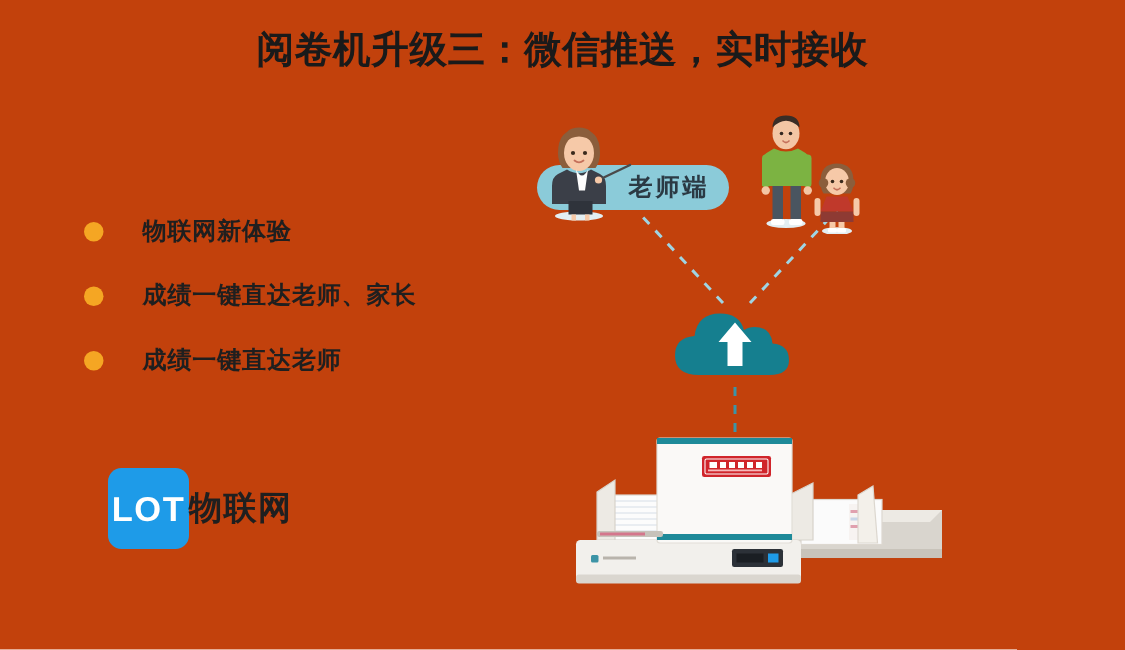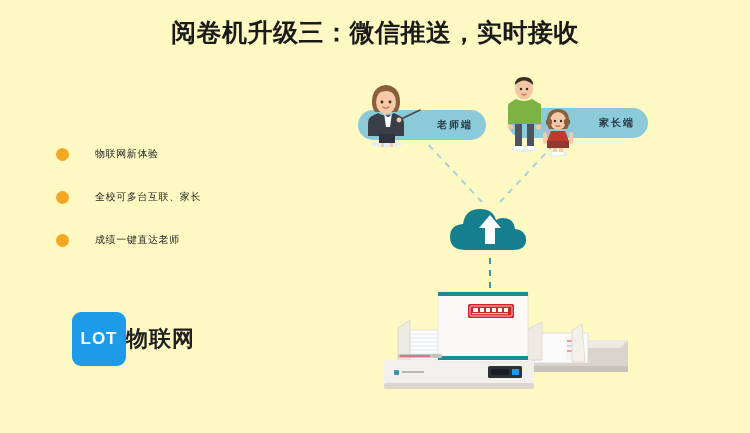--- a/index.html
+++ b/index.html
@@ -4,21 +4,21 @@
 <style>
   html, body {
     margin: 0;
     padding: 0;
     background: #ffffff;
   }
   #slide {
     position: relative;
     width: 750px;
     height: 433px;
-    background: #fef9c3;
+    background: #c2410c;
     overflow: hidden;
     font-family: "Liberation Sans", "DejaVu Sans", sans-serif;
   }
 
   
   .title {
     position: absolute;
     top: 16px;
     left: 0;
     width: 750px;
@@ -45,22 +45,22 @@
   }
   .bullet-dot {
     width: 13px;
     height: 13px;
     border-radius: 50%;
     background: #F5A623;
     flex: 0 0 auto;
   }
   .bullet-text {
     margin-left: 26px;
-    font-size: 10px;
-    font-weight: normal;
+    font-size: 16px;
+    font-weight: bold;
     color: #1f1f1f;
     white-space: nowrap;
     letter-spacing: 0.6px;
   }
 
   
   .badge-wrap {
     position: absolute;
     left: 72px;
     top: 312px;
@@ -71,21 +71,21 @@
     width: 54px;
     height: 54px;
     border-radius: 9px;
     background: #1E9BE8;
     display: flex;
     align-items: center;
     justify-content: center;
   }
   .badge-box span {
     color: #ffffff;
-    font-size: 17px;
+    font-size: 23px;
     font-weight: bold;
     letter-spacing: 1px;
   }
   .badge-label {
     font-size: 22px;
     font-weight: bold;
     color: #1f1f1f;
     letter-spacing: 1px;
   }
 
@@ -109,21 +109,21 @@
     height: 30px;
     border-radius: 16px;
     background: #8BCBD9;
     display: flex;
     align-items: center;
     justify-content: flex-end;
     padding-right: 13px;
     box-sizing: border-box;
   }
   .pill span {
-    font-size: 10px;
+    font-size: 16px;
     font-weight: bold;
     color: #2b3a44;
     letter-spacing: 2px;
     white-space: nowrap;
   }
   .pill-teacher { left: 18px;  top: 40px;  width: 128px; }
   .pill-parent  { left: 168px; top: 38px;  width: 140px; }
 
   
   .figure { position: absolute; }
@@ -159,21 +159,21 @@
   <div class="bullets">
 
     <div class="bullet-row">
       <div class="bullet-dot"></div>
       <div class="bullet-text">物联网新体验</div>
     </div>
 
 
     <div class="bullet-row">
       <div class="bullet-dot"></div>
-      <div class="bullet-text">全校可多台互联、家长</div>
+      <div class="bullet-text">成绩一键直达老师、家长</div>
     </div>
 
     <div class="bullet-row">
       <div class="bullet-dot"></div>
       <div class="bullet-text">成绩一键直达老师</div>
     </div>
 
   </div>
 
   <div class="badge-wrap">
@@ -188,23 +188,20 @@
     <svg class="dash-svg" viewBox="0 0 400 340">
       <line x1="142" y1="132" x2="86" y2="72" stroke="#9FD4E3" stroke-width="2" stroke-dasharray="6 6"></line>
       <line x1="160" y1="132" x2="218" y2="70" stroke="#9FD4E3" stroke-width="2" stroke-dasharray="6 6"></line>
       <line x1="150" y1="188" x2="150" y2="228" stroke="#3D94A6" stroke-width="2" stroke-dasharray="6 6"></line>
     </svg>
 
     <div class="pill pill-teacher">
       <span>老师端</span>
     </div>
 
-    <div class="pill pill-parent">
-      <span>家长端</span>
-    </div>
 
     <svg class="figure fig-teacher" viewBox="0 0 62 66">
       <ellipse cx="24" cy="62" rx="16" ry="3" fill="#e3eef2"></ellipse>
       <path d="M10 20 q0 -16 14 -16 q14 0 14 16 q0 6 -3 10 l-22 0 q-3 -4 -3 -10z" fill="#8B5E3C"></path>
       <ellipse cx="24" cy="20" rx="10" ry="12" fill="#F6C9A8"></ellipse>
       <path d="M14 13 q10 -8 20 0 q0 -10 -10 -10 q-10 0 -10 10z" fill="#8B5E3C"></path>
       <circle cx="20" cy="20" r="1.4" fill="#3a2a1c"></circle>
       <circle cx="28" cy="20" r="1.4" fill="#3a2a1c"></circle>
       <path d="M21 25 q3 2.5 6 0" stroke="#c4705a" stroke-width="1.2" fill="none" stroke-linecap="round"></path>
       <path d="M16 31 q8 5 16 0 l6 3 q4 2 4 8 l0 12 l-36 0 l0 -12 q0 -6 4 -8z" fill="#3b3f48"></path>

